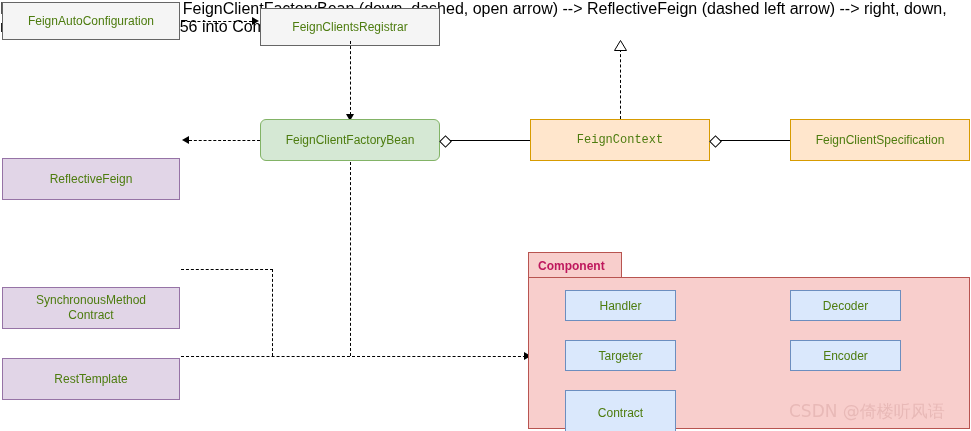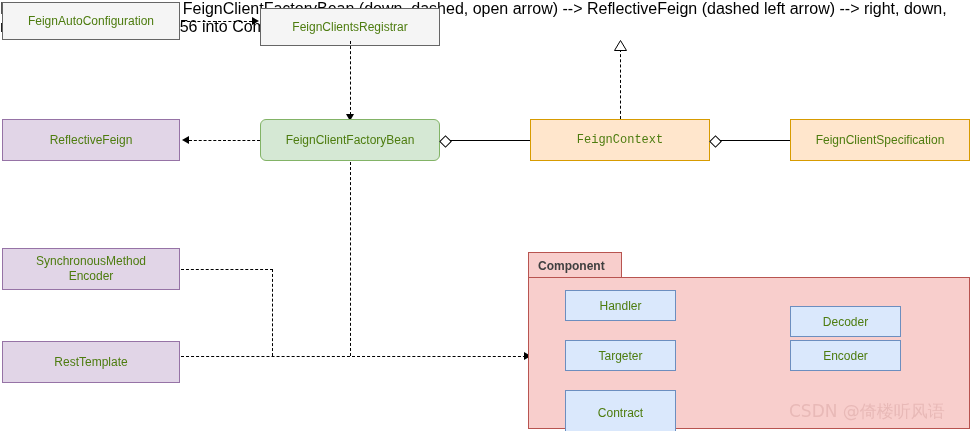--- a/index.html
+++ b/index.html
@@ -26,42 +26,42 @@
     text-align: center;
     font-size: 12px;
     line-height: 14px;
     color: #4d7c0f;
     border-width: 1px;
     border-style: solid;
     padding: 10px 4px;
   }
   .node .label { white-space: pre-line; }
   .n-gray   { background: #f5f5f5; border-color: #666666; }
-  .n-purple { background: #e1d5e7; border-color: #9673a6; }
+  .n-purple { background: #e1d5e7; border-color: #9673a6; margin-top: 39px; }
   .n-green  { background: #d5e8d4; border-color: #82b366; border-radius: 6px; }
   .n-orange { background: #ffe6cc; border-color: #d79b00; }
   .n-blue   { background: #dae8fc; border-color: #6c8ebf; }
 
   .pkg-body {
     position: absolute;
     box-sizing: border-box;
     background: #f8cecc;
     border: 1px solid #b85450;
   }
   .pkg-tab {
     position: absolute;
     box-sizing: border-box;
     background: #f8cecc;
     border: 1px solid #b85450;
     border-bottom: none;
     display: flex;
     align-items: center;
     font-size: 12px;
     font-weight: bold;
-    color: #404040;
+    color: #be185d;
     padding-left: 9px;
   }
 
   .edge { position: absolute; }
   .h-dash {
     border-top: 1px dashed #000000;
     height: 0;
   }
   .v-dash {
     border-left: 1px dashed #000000;
@@ -163,24 +163,24 @@
   <div class="diamond" style="left:441px; top:137px;"></div>
   <div class="edge h-solid" style="left:450px; top:140px; width:80px;"></div>
 
   
   <div class="diamond" style="left:711px; top:137px;"></div>
   <div class="edge h-solid" style="left:720px; top:140px; width:70px;"></div>
 
   
   <div class="node n-purple" style="left:2px; top:248px; width:178px; height:42px; line-height:15px;">
     <span class="label">SynchronousMethod
-Encoder</span>
-  </div>
-
-  <div class="node n-purple" style="left:2px; top:341px; width:178px; height:42px;">
+Contract</span>
+  </div>
+
+  <div class="node n-purple" style="left:2px; top:319px; width:178px; height:42px;">
     <span class="label">RestTemplate</span>
   </div>
 
    right, down, merge --&gt;
   <div class="edge h-dash" style="left:181px; top:269px; width:92px;"></div>
   <div class="edge v-dash" style="left:272px; top:269px; height:87px;"></div>
 
    right along y=356 into Component package --&gt;
   <div class="edge h-dash" style="left:181px; top:356px; width:350px;"></div>
   <div class="arrow-open-right" style="left:524px; top:352px;"></div>
@@ -190,21 +190,21 @@
 
   
   <div class="pkg-tab" style="left:528px; top:252px; width:94px; height:26px;">
     <span>Component</span>
   </div>
   <div class="pkg-body" style="left:528px; top:277px; width:442px; height:152px;"></div>
 
   <div class="node n-blue" style="left:565px; top:290px; width:111px; height:31px;">
     <span class="label">Handler</span>
   </div>
-  <div class="node n-blue" style="left:790px; top:290px; width:111px; height:31px;margin-top:16px;">
+  <div class="node n-blue" style="left:790px; top:290px; width:111px; height:31px;">
     <span class="label">Decoder</span>
   </div>
   <div class="node n-blue" style="left:565px; top:340px; width:111px; height:31px;">
     <span class="label">Targeter</span>
   </div>
   <div class="node n-blue" style="left:790px; top:340px; width:111px; height:31px;">
     <span class="label">Encoder</span>
   </div>
   <div class="node n-blue" style="left:565px; top:390px; width:111px; height:46px;">
     <span class="label">Contract</span>

